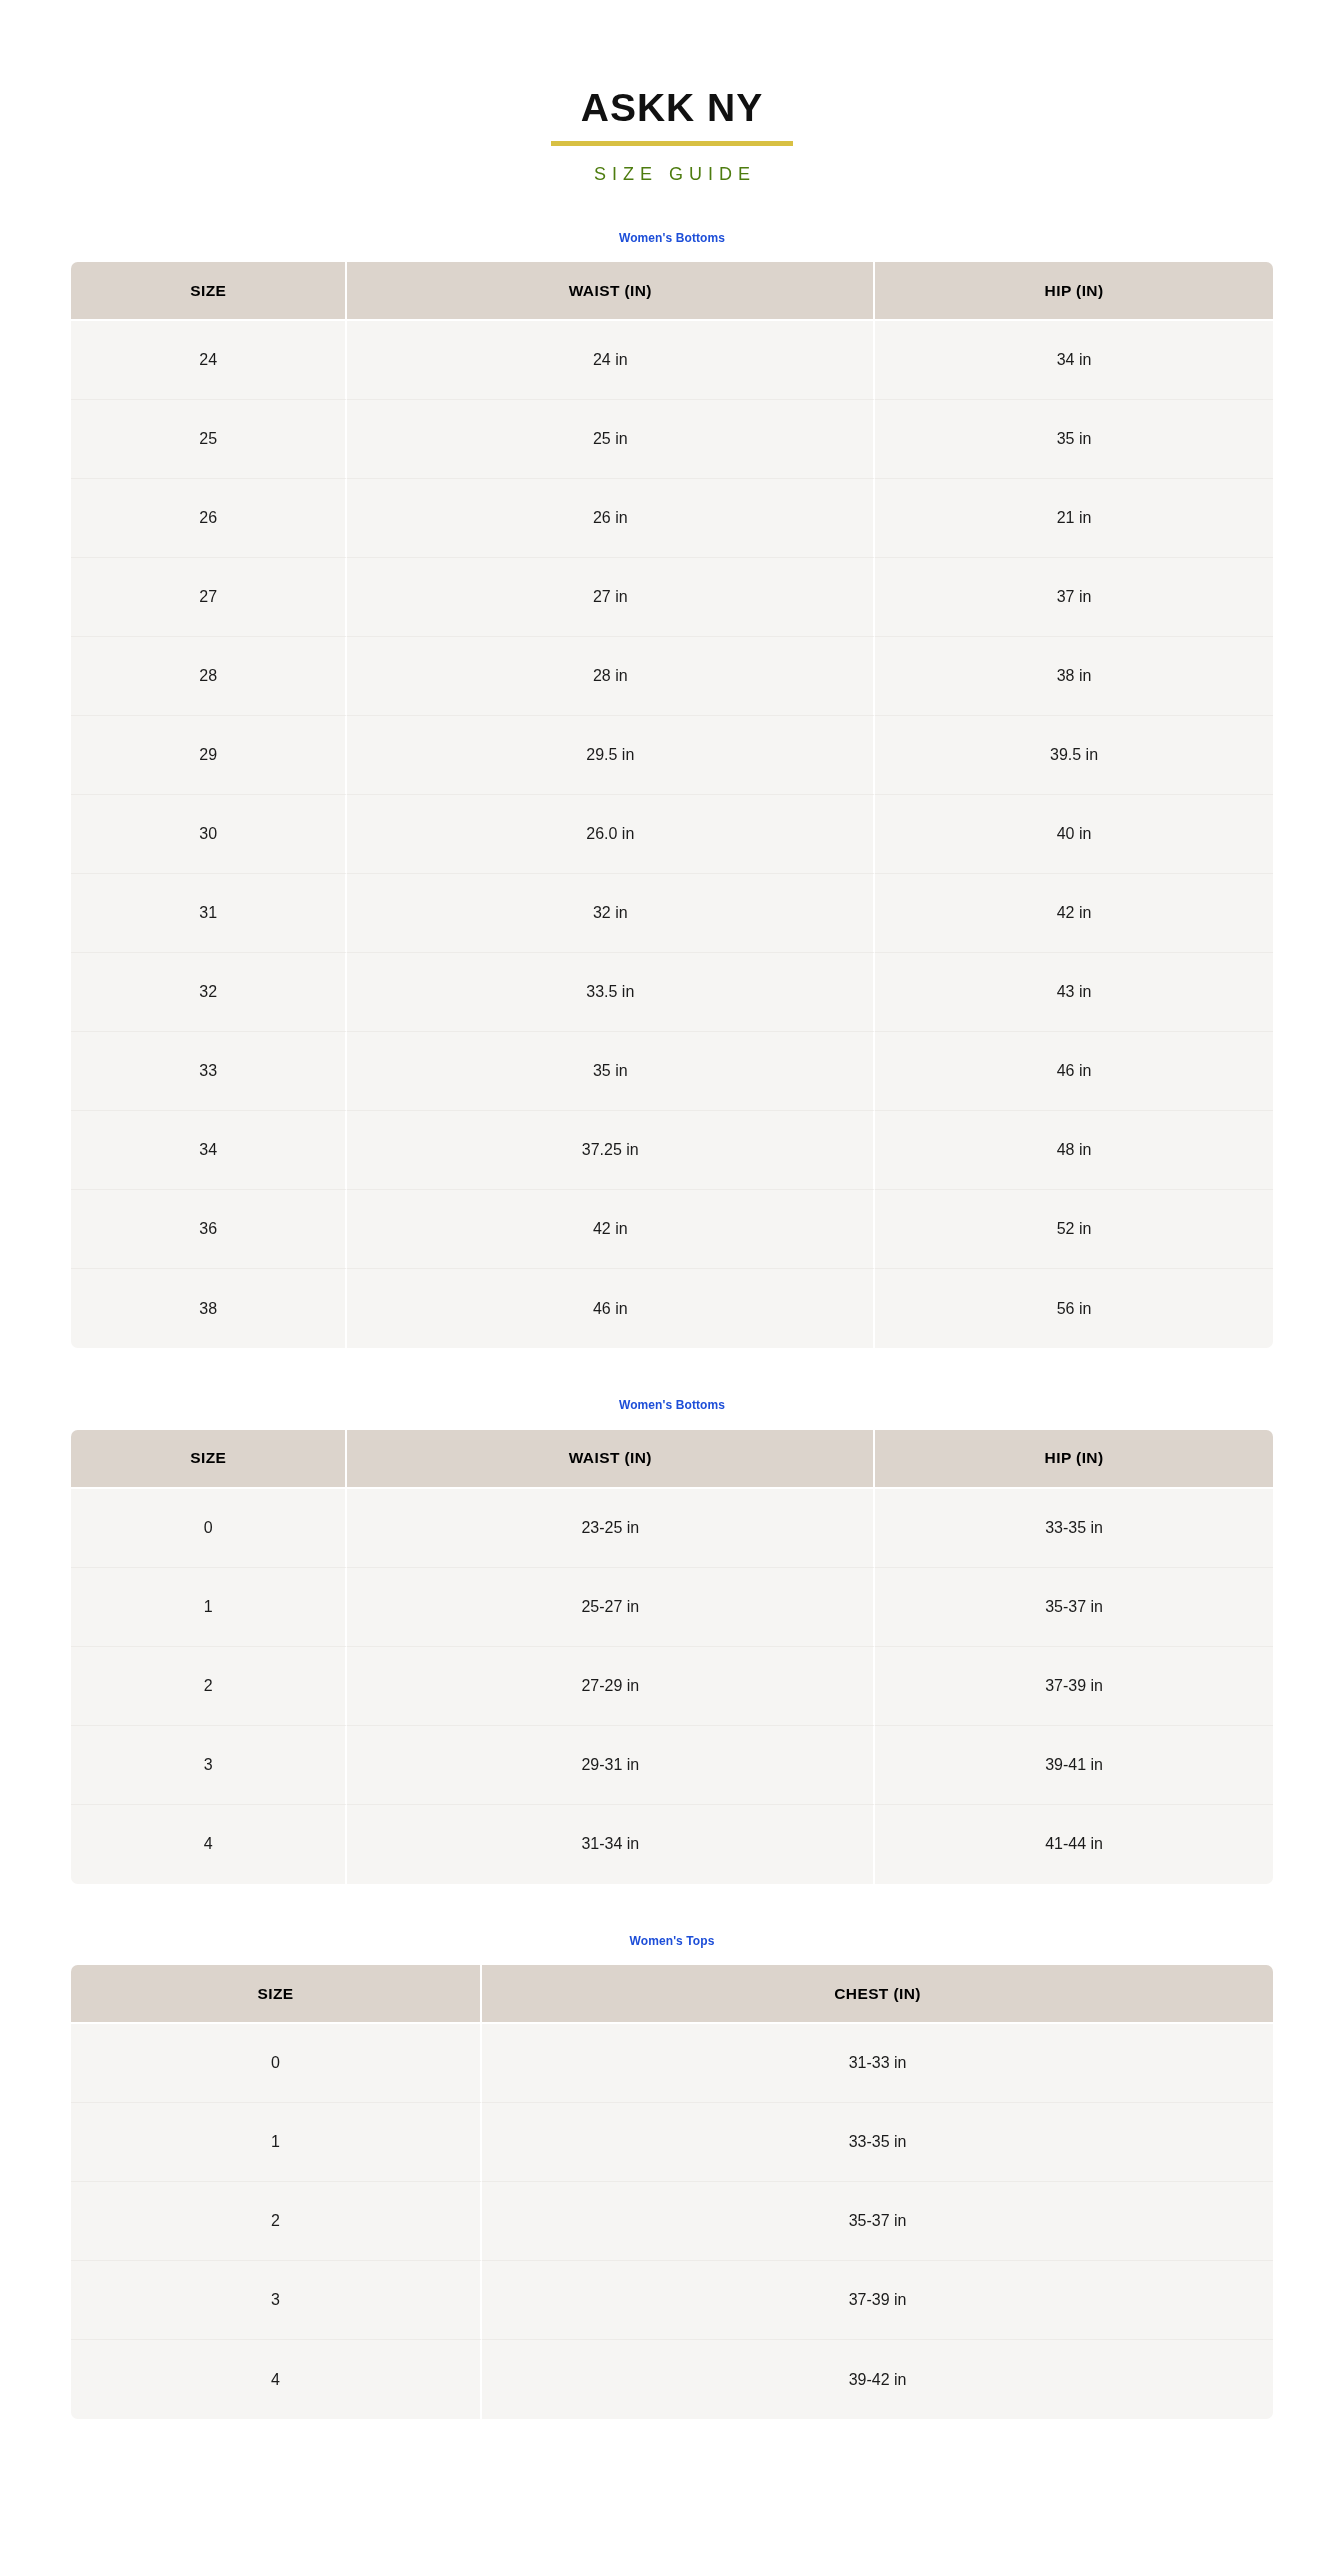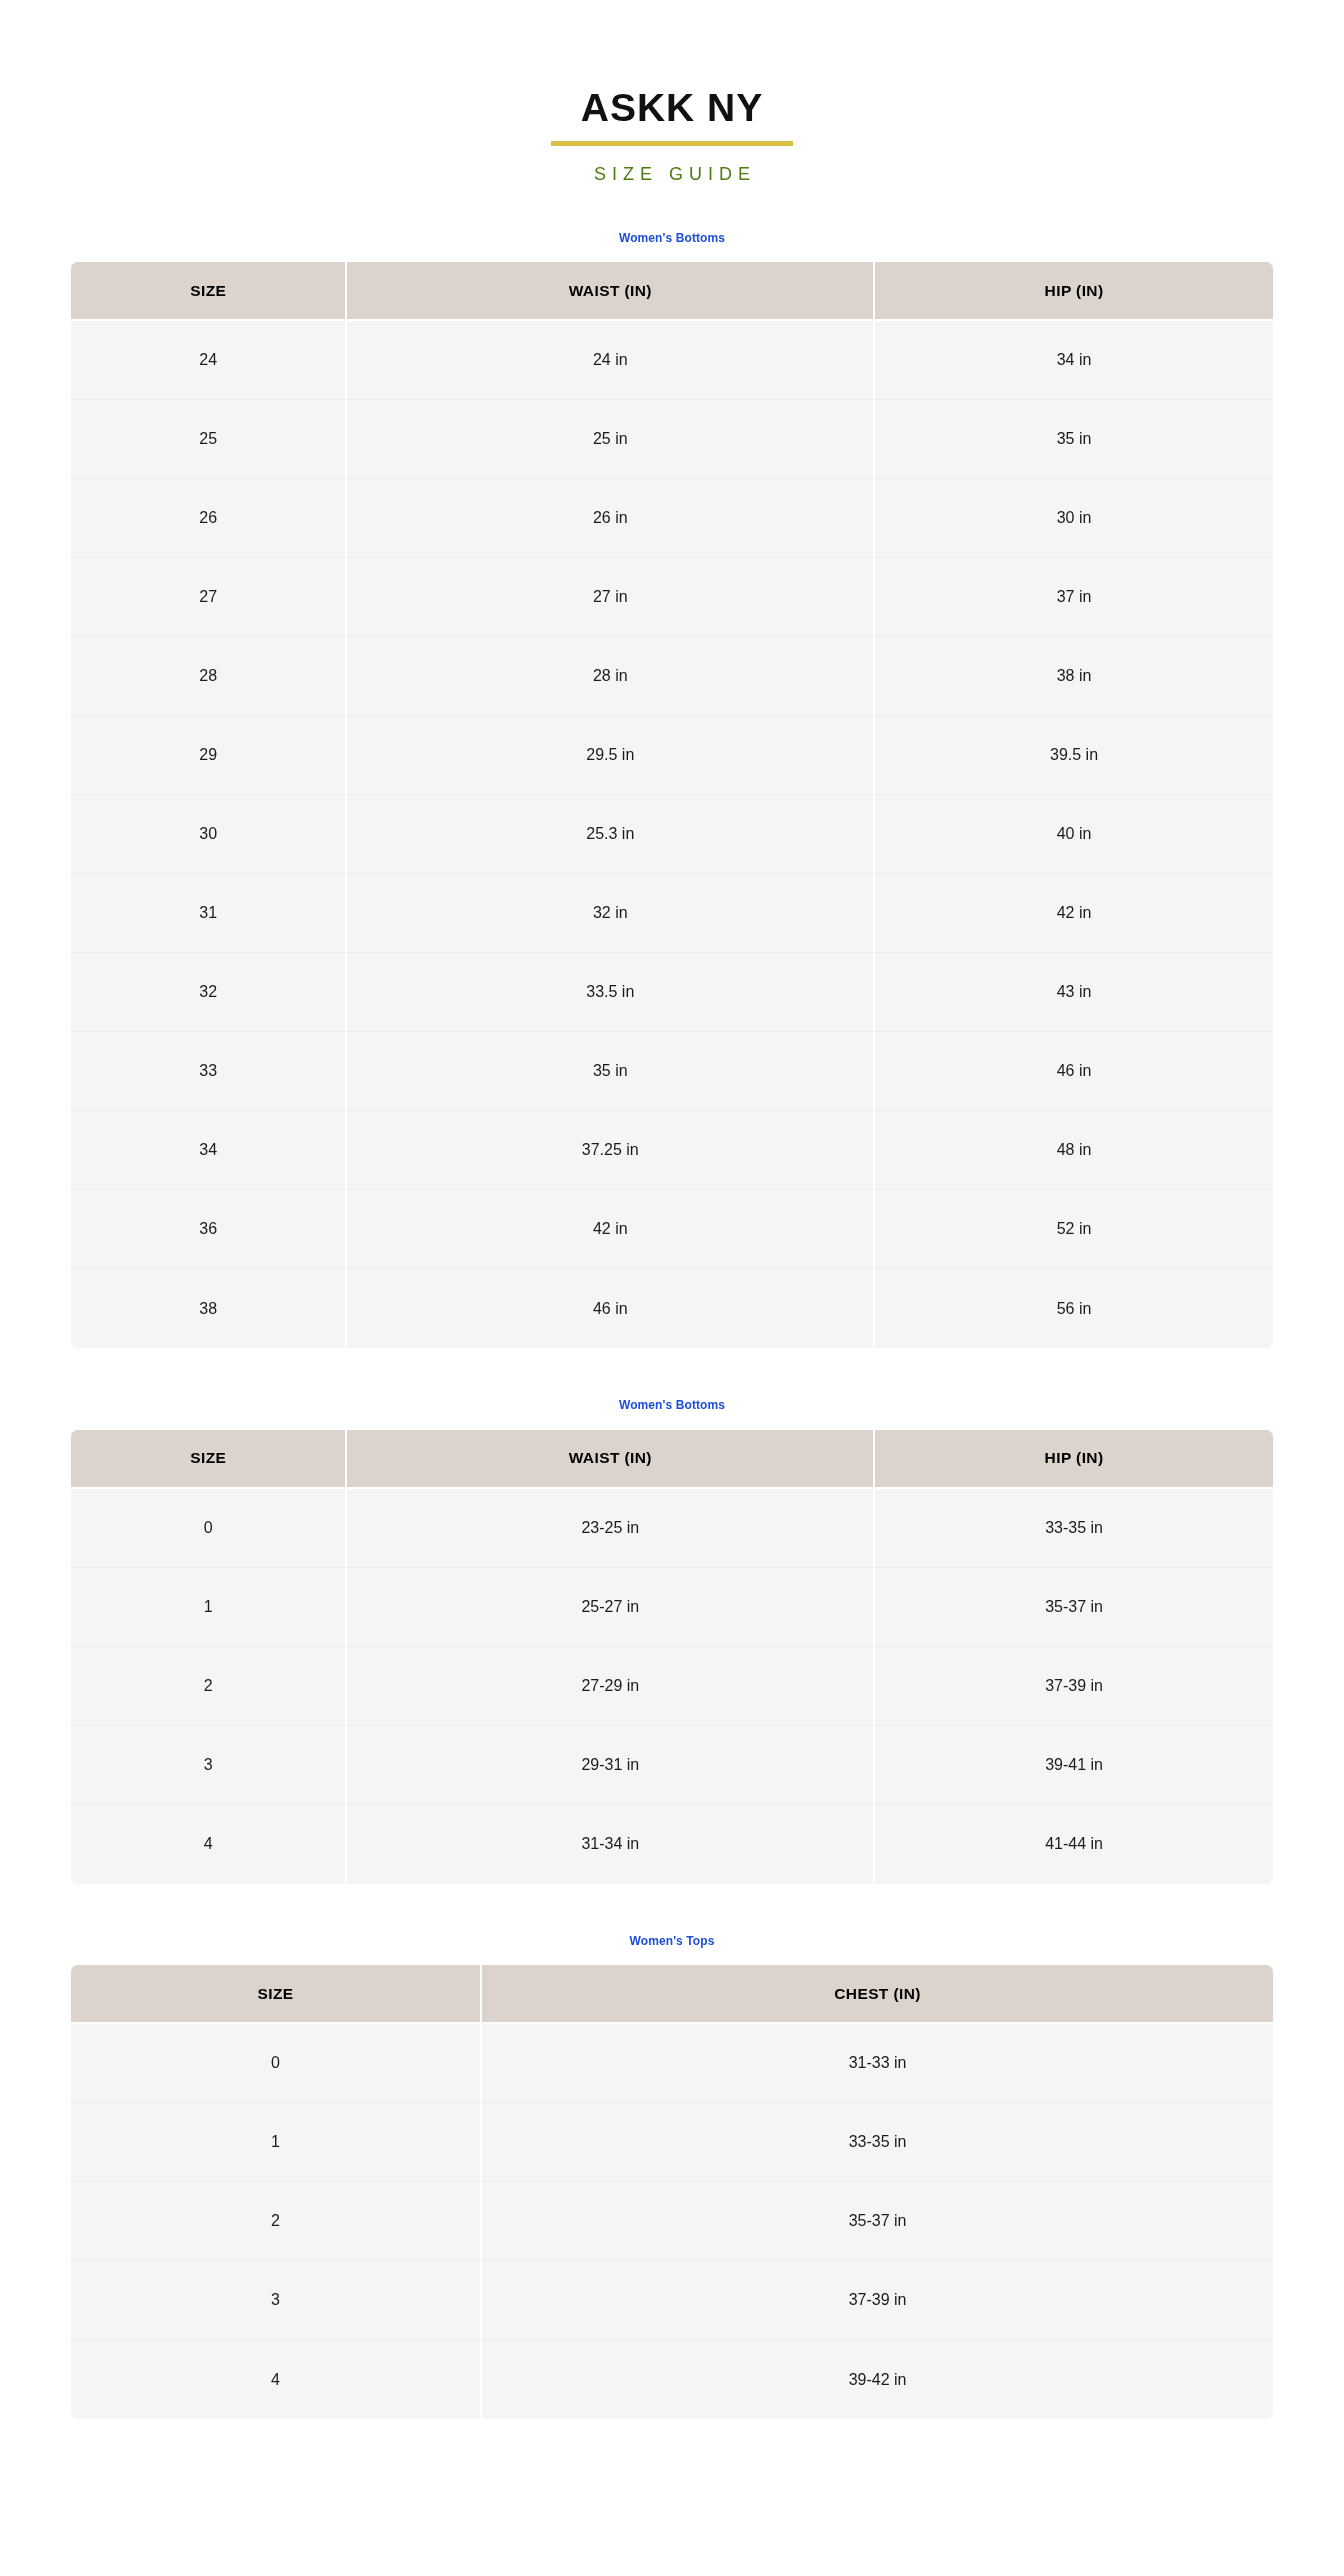--- a/index.html
+++ b/index.html
@@ -154,40 +154,40 @@
               <td>34 in</td>
             </tr>
             <tr>
               <td>25</td>
               <td>25 in</td>
               <td>35 in</td>
             </tr>
             <tr>
               <td>26</td>
               <td>26 in</td>
-              <td>30 in</td>
+              <td>21 in</td>
             </tr>
             <tr>
               <td>27</td>
               <td>27 in</td>
               <td>37 in</td>
             </tr>
             <tr>
               <td>28</td>
               <td>28 in</td>
               <td>38 in</td>
             </tr>
             <tr>
               <td>29</td>
               <td>29.5 in</td>
               <td>39.5 in</td>
             </tr>
             <tr>
               <td>30</td>
-              <td>25.3 in</td>
+              <td>26.0 in</td>
               <td>40 in</td>
             </tr>
             <tr>
               <td>31</td>
               <td>32 in</td>
               <td>42 in</td>
             </tr>
             <tr>
               <td>32</td>
               <td>33.5 in</td>

